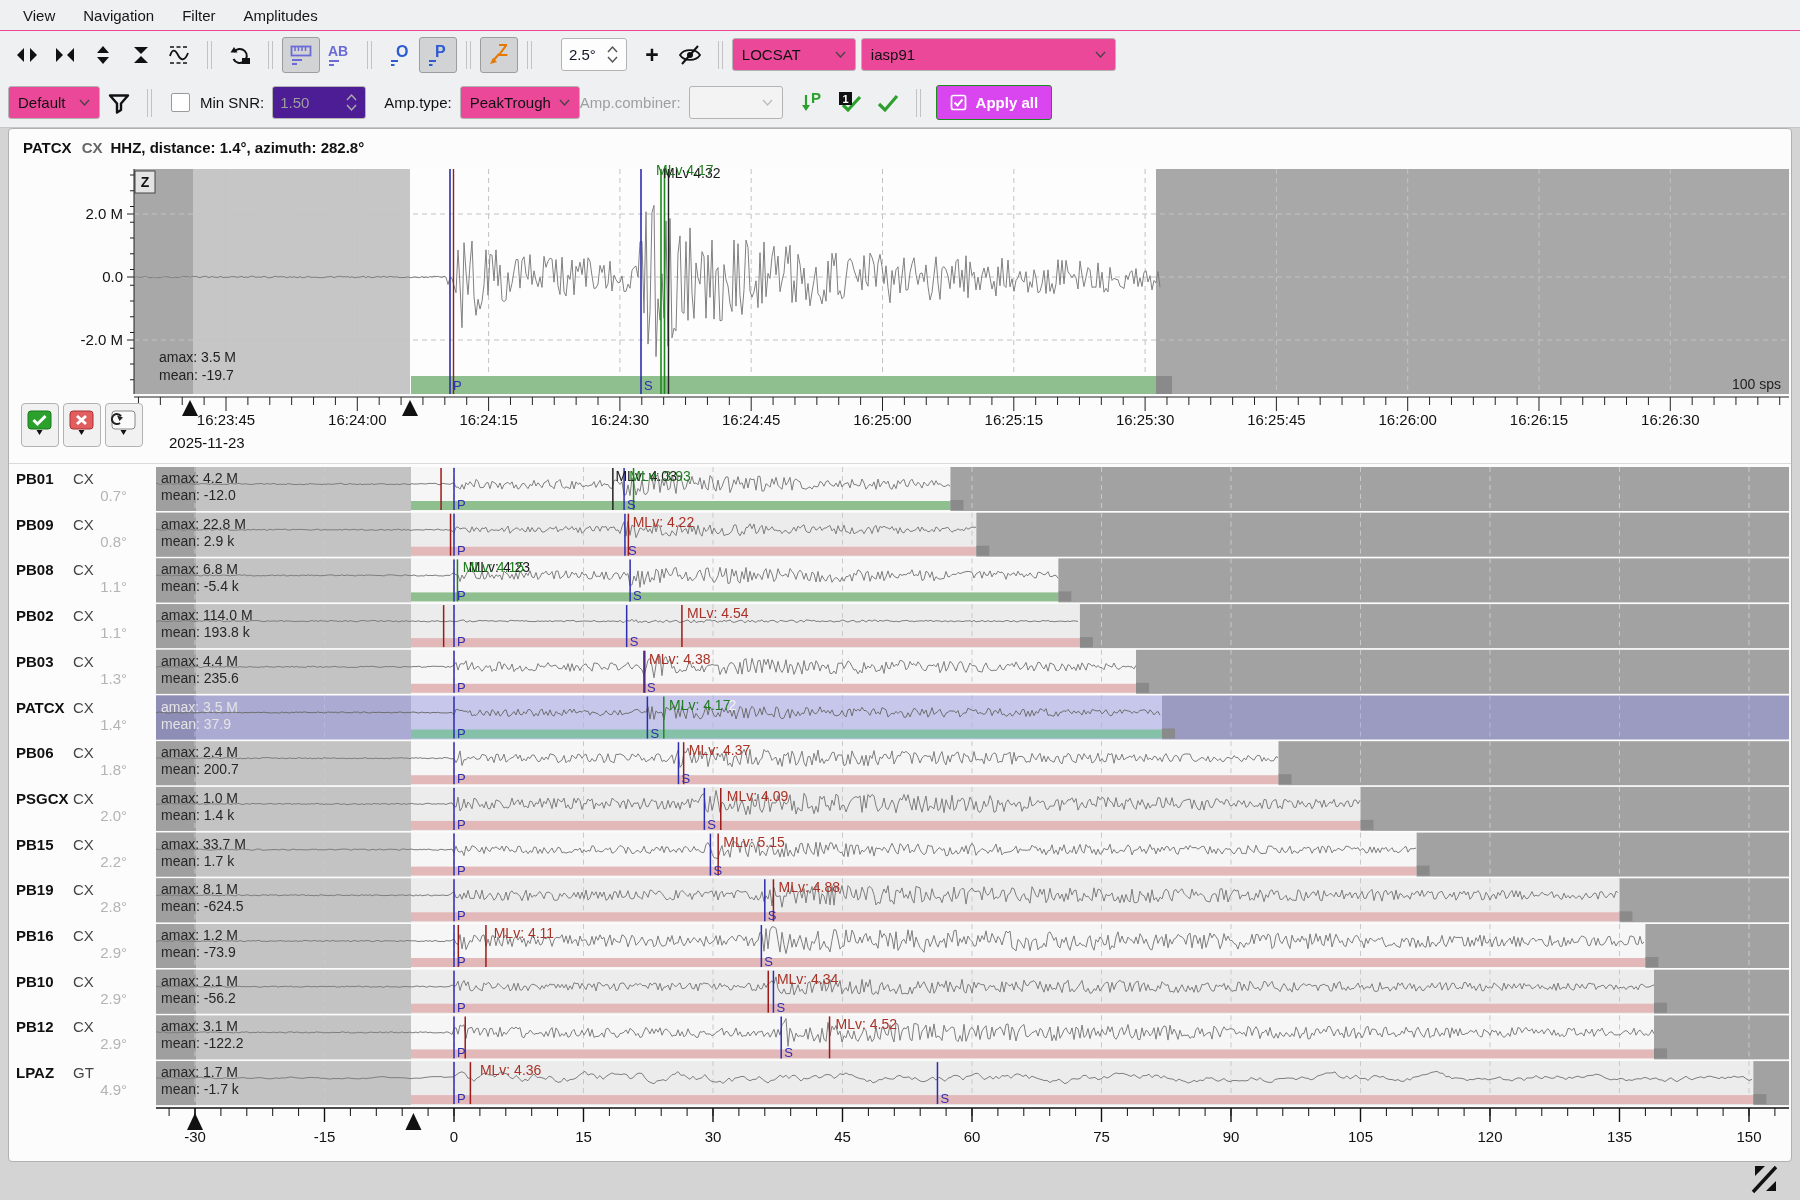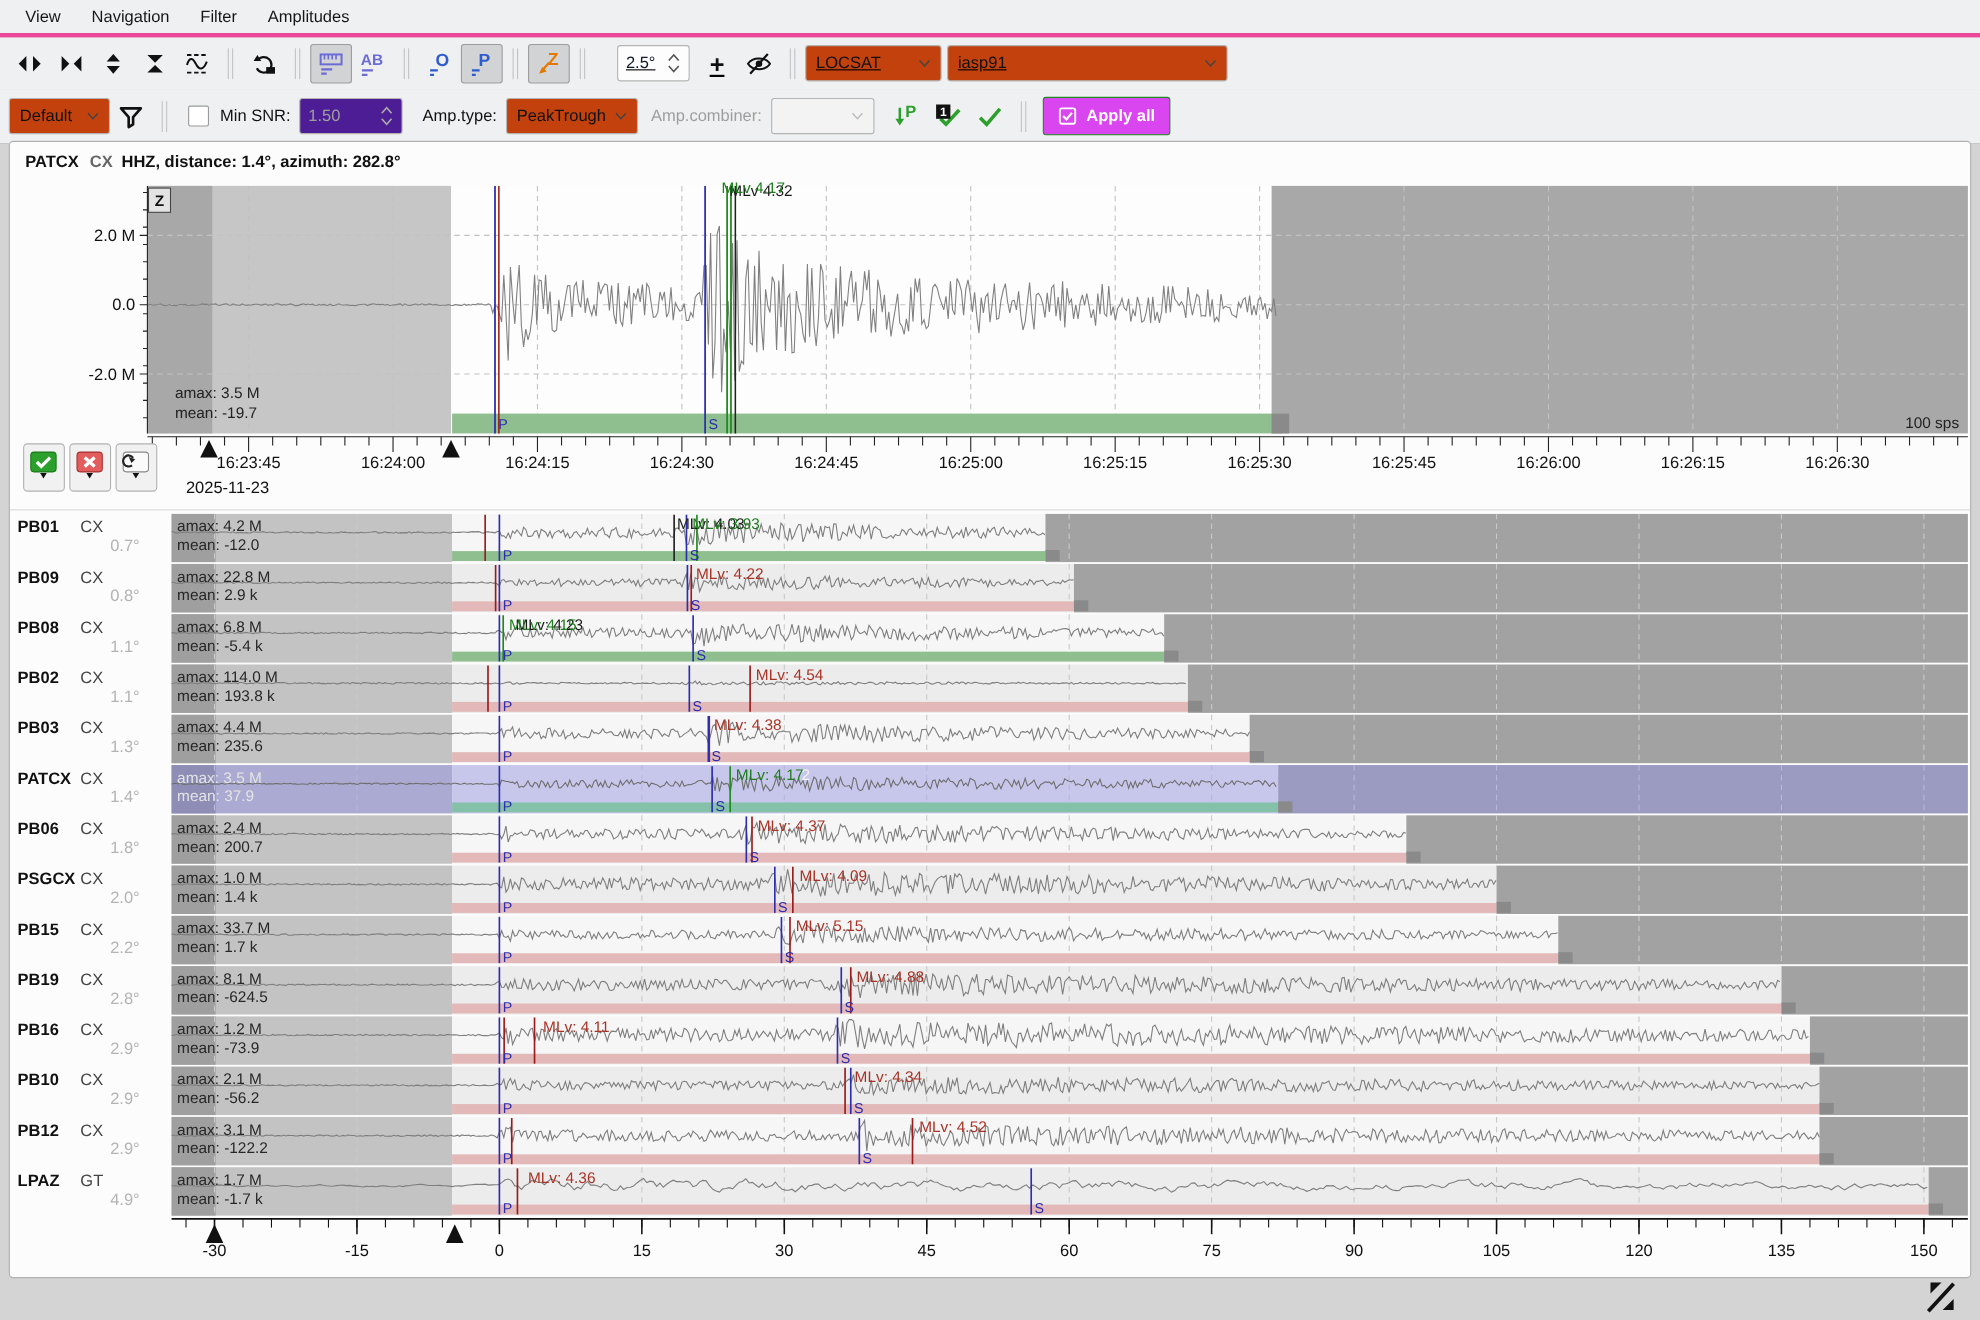--- a/index.html
+++ b/index.html
@@ -1,28 +1,28 @@
 <!DOCTYPE html>
 <html><head>
 <meta charset="utf-8">
 <style>
   html,body{margin:0;padding:0;background:#d4d4d4;}
   body, text, div, span{font-family:"Liberation Sans",sans-serif;}
   #app{position:relative;width:1800px;height:1200px;background:#d4d4d4;overflow:hidden;}
   .menubar{height:30px;display:flex;align-items:center;gap:2px;padding:0 10px;background:#eff0f1;}
   .menu-item{padding:3px 13px;font-size:15px;color:#161616;}
   .tb{display:flex;align-items:center;background:#eff0f1;padding:0 8px;}
-  .tb1{height:47px;border-top:4px solid #ec4899;text-decoration:underline;}
+  .tb1{height:47px;border-top:1px solid #ec4899;}
   .tb2{height:49px;border-bottom:1px solid #c7c7c7;}
   .tbtn{min-width:36px;height:34px;display:flex;align-items:center;justify-content:center;border-radius:3px;border:1px solid transparent;}
   .tbtn.pressed{background:#d2d3d4;border-color:#9d9d9d;}
   .sep{width:3px;height:28px;border-left:1px solid #c2c2c2;border-right:1px solid #c2c2c2;margin:0 9px;}
   .spin{display:flex;align-items:center;gap:10px;border:1px solid #b4b4b4;border-radius:3px;background:#fdfdfd;height:31px;padding:0 7px;font-size:15px;color:#0f172a;}
   .spin.dis{color:#9e9e9e;background:#4c1d95;align-items:center;}
-  .select{display:flex;align-items:center;justify-content:space-between;border:1px solid #b4b4b4;border-radius:3px;background:#c2410c;height:31px;padding:0 9px;font-size:15px;color:#111;gap:8px;}
+  .select{display:flex;align-items:center;justify-content:space-between;border:1px solid #b4b4b4;border-radius:3px;background:#ec4899;height:31px;padding:0 9px;font-size:15px;color:#111;gap:8px;}
   .select.dis{background:#f3f3f3;color:#9e9e9e;}
   .w90{width:72px}.w122{width:104px}.w253{width:235px}.w118{width:100px}.w95{width:78px}.w92{width:74px}
   .lbl{font-size:15px;color:#111;margin:0 8px 0 10px;}
   .lbl.dis{color:#9e9e9e;}
   .cb{width:17px;height:17px;background:#fff;border:1px solid #9a9a9a;border-radius:2px;margin-left:10px;}
   .plus{font-size:23px;font-weight:bold;color:#111;line-height:20px;}
   .apply{display:flex;align-items:center;gap:9px;background:#d946ef;border:1px solid #1d8a1d;border-radius:3px;color:#fff;font-weight:bold;font-size:15px;height:33px;padding:0 13px;margin-left:6px;}
   .panel{position:absolute;left:8px;top:128px;width:1782px;height:1032px;background:#fcfcfc;border:1px solid #b0b0b0;border-radius:4px;}
   .trace-header{position:absolute;left:14px;top:10px;font-size:15px;color:#111;font-weight:bold;}
   .trace-header b{margin-right:10px;}
@@ -176,21 +176,21 @@
           <path d="M2 13 6.5 18 11 13" fill="none" stroke="#aaa" stroke-width="1.5"></path>
         </svg>
     </div>
     <span class="lbl" style="margin-left:18px;">Amp.type:</span>
     <div class="select w118">
       <span>PeakTrough</span>
       <svg width="11" height="7">
           <path d="M1 1 5.5 6 10 1" fill="none" stroke="#444" stroke-width="1.3"></path>
         </svg>
     </div>
-    <span class="lbl dis" style="margin-left:12px;">Amp.combiner:</span>
+    <span class="lbl dis" style="margin-left:0;">Amp.combiner:</span>
     <div class="select dis w92">
       <span></span>
       <svg width="11" height="7">
           <path d="M1 1 5.5 6 10 1" fill="none" stroke="#bbb" stroke-width="1.3"></path>
         </svg>
     </div>
     <div class="tbtn" style="margin-left:10px;">
       <svg width="26" height="26">
         <path d="M7 5 V19" stroke="#2ca02c" stroke-width="2.2"></path>
         <path d="M3 15 7 21 11 15 Z" fill="#2ca02c"></path>

